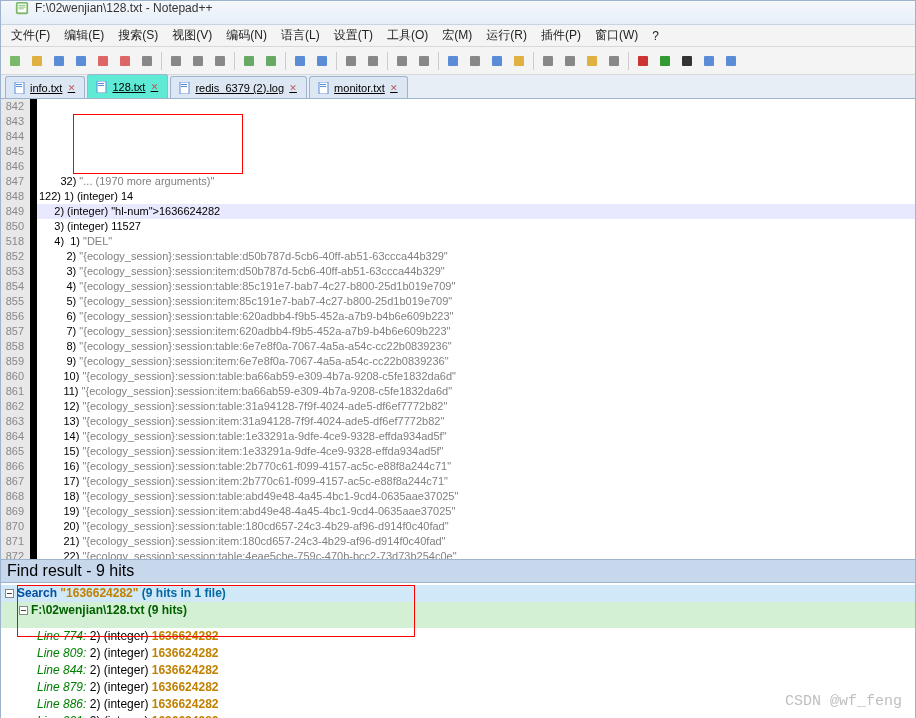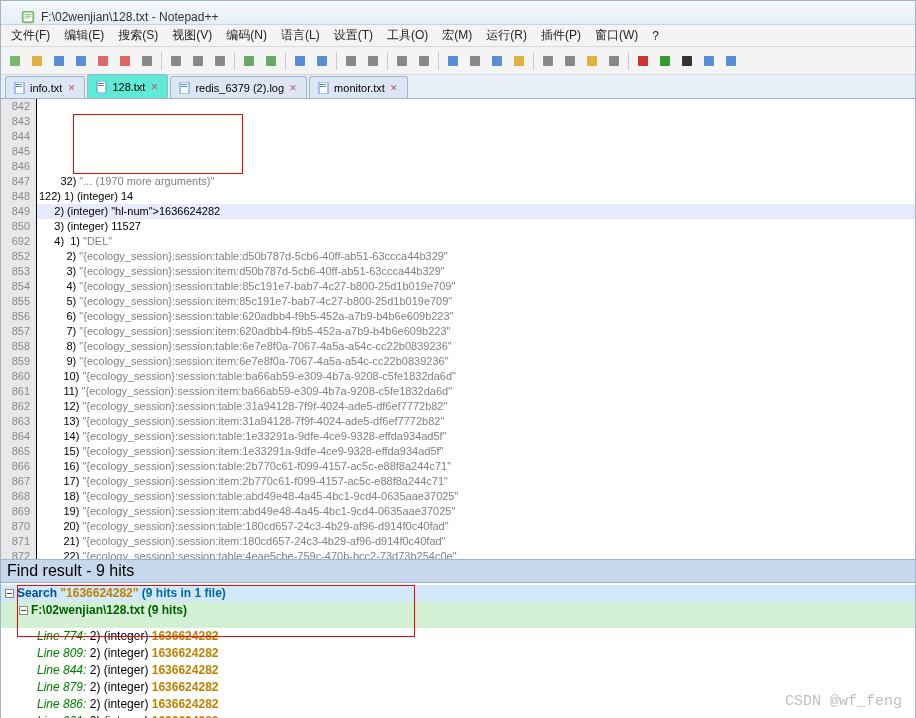--- a/index.html
+++ b/index.html
@@ -1,32 +1,32 @@
 <!DOCTYPE html>
 <html><head>
 <meta charset="utf-8">
 <style>
 * { margin: 0; padding: 0; box-sizing: border-box; font-family: "Microsoft YaHei", Tahoma, sans-serif; }
 body { width: 916px; height: 718px; background: #fff; font-size: 11px; overflow: hidden; position: relative; }
 .window { border: 1px solid #9db4cc; background: #fff; }
-.titlebar { height: 24px; background: linear-gradient(#f5f8fc,#e6eef7); display: flex; align-items: flex-end; padding: 0 20px; border-bottom: 1px solid #c6d3e3; }
+.titlebar { height: 24px; background: linear-gradient(#f5f8fc,#e6eef7); display: flex; align-items: flex-start; padding: 0 14px; border-bottom: 1px solid #c6d3e3; }
 .titlebar .app-icon { width: 14px; height: 14px; margin-right: 6px; }
 .titlebar .title { font-size: 12px; color: #333; }
 .menubar { height: 22px; background: #f4f4f4; display: flex; align-items: center; padding: 0 4px; gap: 2px; border-bottom: 1px solid #d8d8d8; font-size: 12px; }
 .menubar .mi { padding: 2px 6px; cursor: pointer; color: #222; }
 .toolbar { height: 28px; background: #f4f4f4; display: flex; align-items: center; padding: 0 4px; gap: 2px; border-bottom: 1px solid #d8d8d8; }
 .tb-btn { width: 20px; height: 20px; border: 1px solid transparent; display: flex; align-items: center; justify-content: center; cursor: pointer; border-radius: 2px; }
 .tb-sep { width: 1px; height: 18px; background: #ccc; margin: 0 2px; }
-.tabs { height: 24px; background: #e8eef6; display: flex; align-items: flex-end; padding: 0 4px; border-bottom: 1px solid #9db4cc; }
+.tabs { height: 24px; background: #e8eef6; display: flex; align-items: flex-end; padding: 0 4px; border-bottom: 1px solid #9db4cc; text-decoration: underline; }
 .tab { height: 22px; padding: 0 8px; display: flex; align-items: center; gap: 4px; background: #dde7f3; border: 1px solid #9db4cc; border-bottom: none; margin-right: 2px; font-size: 11px; border-radius: 3px 3px 0 0; cursor: pointer; }
 .tab.active { background: #5eead4; height: 24px; }
 .tab .close { width: 10px; height: 10px; font-size: 9px; color: #b55; cursor: pointer; display: flex; align-items: center; justify-content: center; }
 .tab .doc-icon { width: 12px; height: 12px; }
 .editor { display: flex; height: 460px; overflow: hidden; font-family: Consolas, "Courier New", monospace; font-size: 11px; }
-.gutter { width: 36px; background: #e8e8e8; text-align: right; padding-right: 6px; color: #888; line-height: 15px; border-right: 1px solid #000000; }
+.gutter { width: 36px; background: #e8e8e8; text-align: right; padding-right: 6px; color: #888; line-height: 15px; border-right: 7px solid #000000; }
 .gutter div { height: 15px; }
 .code { flex: 1; line-height: 15px; white-space: pre; color: #000; overflow: hidden; position: relative; }
 .code .ln { height: 15px; padding-left: 2px; }
 .hl-line { background: #e8e8ff; }
 .str { color: #808080; }
 .red-box1 { position: absolute; border: 1px solid red; pointer-events: none; }
 .find-header { background: #c8d8ec; padding: 2px 6px; font-size: 16px; border-top: 1px solid #9db4cc; border-bottom: 1px solid #9db4cc; }
 .find-results { font-family: Consolas, monospace; font-size: 12px; line-height: 17px; background: #fff; padding: 2px 0; position: relative; }
 .find-results .search-line { background: #d0e8f8; padding: 0 4px; }
 .find-results .file-line { background: #d4f0d4; padding: 0 4px 9px 18px; }
@@ -276,21 +276,21 @@
     <div class="gutter" id="gutter">
         <div>842</div>
         <div>843</div>
         <div>844</div>
         <div>845</div>
         <div>846</div>
         <div>847</div>
         <div>848</div>
         <div>849</div>
         <div>850</div>
-        <div>692</div>
+        <div>518</div>
         <div>852</div>
         <div>853</div>
         <div>854</div>
         <div>855</div>
         <div>856</div>
         <div>857</div>
         <div>858</div>
         <div>859</div>
         <div>860</div>
         <div>861</div>

